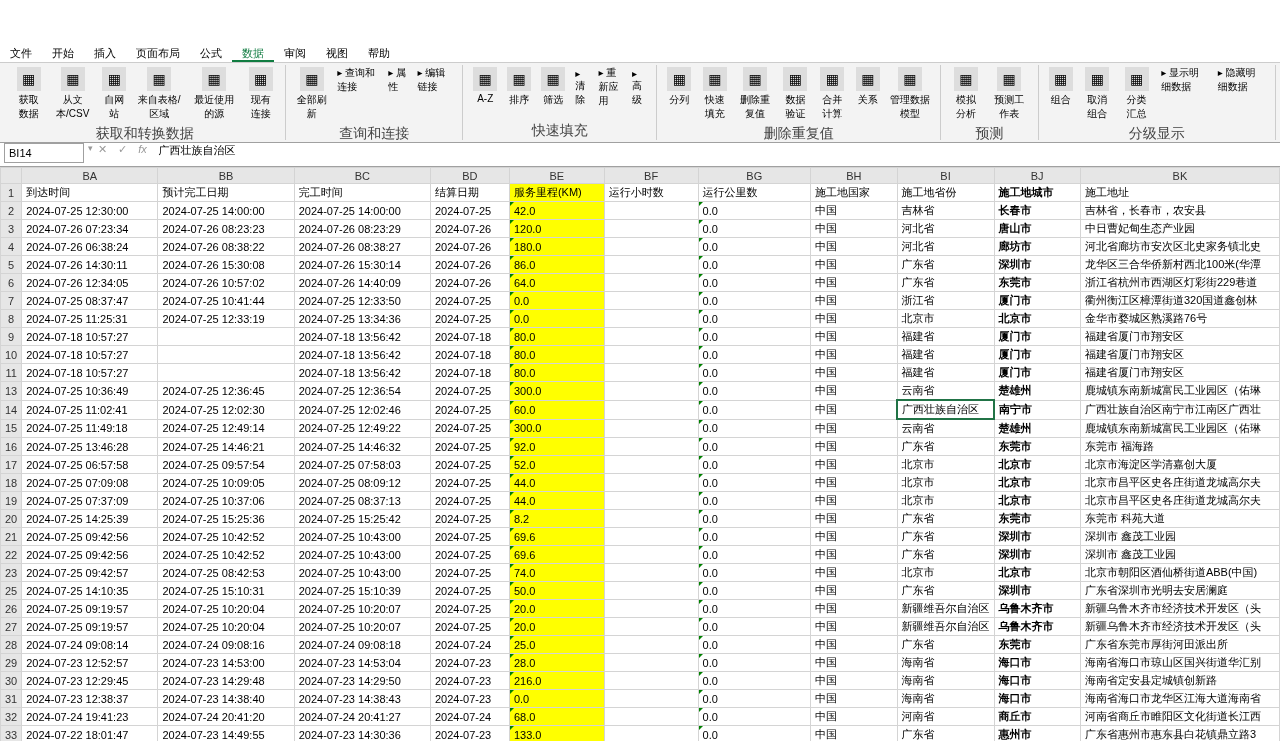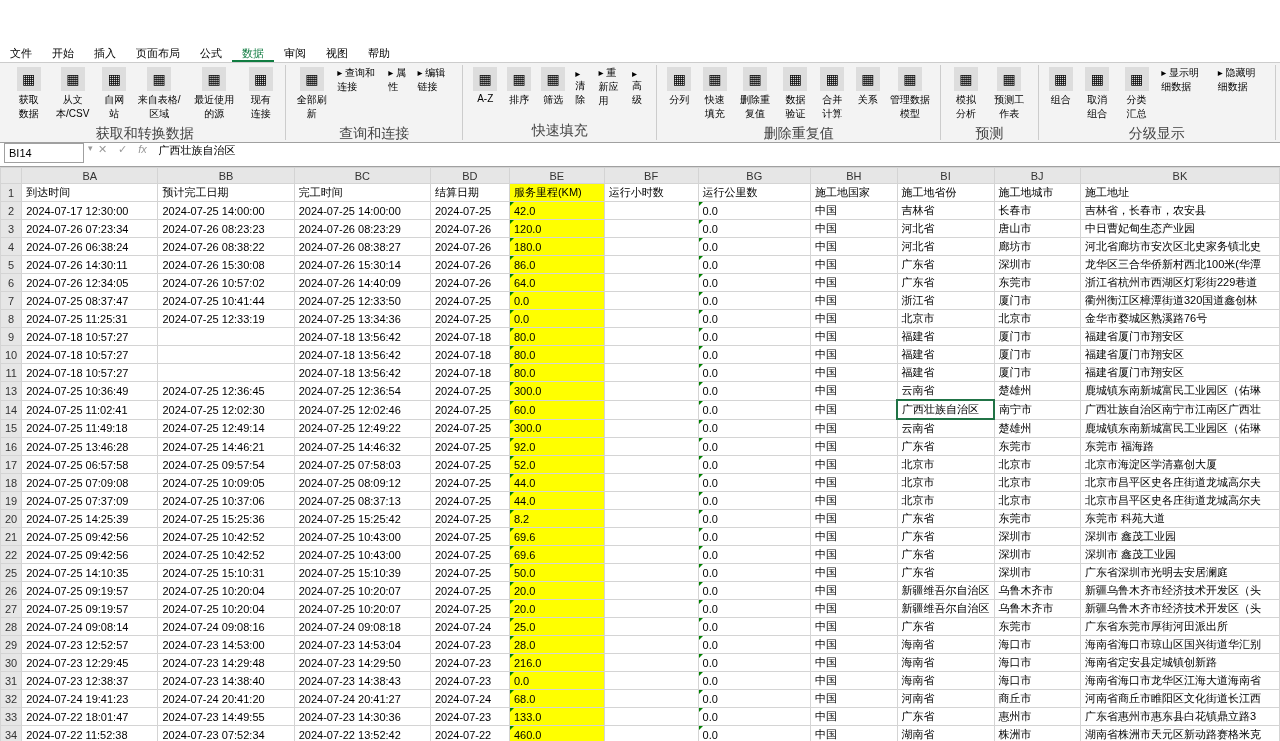--- a/index.html
+++ b/index.html
@@ -36,21 +36,21 @@
 
 .col-BA { width: 138px; }
 .col-BB { width: 138px; }
 .col-BC { width: 138px; }
 .col-BD { width: 80px; }
 .col-BE { width: 96px; }
 .col-BF { width: 96px; }
 .col-BG { width: 116px; }
 .col-BH { width: 88px; }
 .col-BI { width: 96px; }
-.col-BJ { width: 88px; }
+.col-BJ { width: 88px; font-weight: bold; }
 .col-BK { width: 200px; }
 
 .ribbon-icon svg, .ribbon-icon span { font-size: 14px; }
 </style>
 </head>
 <body>
 
 <div class="menu-bar">
     <div class="menu-item">文件</div>
     <div class="menu-item">开始</div>
@@ -279,21 +279,21 @@
           <td class="col-BE yellow">服务里程(KM)</td>
           <td class="col-BF">运行小时数</td>
           <td class="col-BG">运行公里数</td>
           <td class="col-BH">施工地国家</td>
           <td class="col-BI">施工地省份</td>
           <td class="col-BJ">施工地城市</td>
           <td class="col-BK">施工地址</td>
         </tr>
         <tr>
           <th class="rowhead">2</th>
-          <td class="col-BA">2024-07-17 12:30:00</td>
+          <td class="col-BA">2024-07-25 12:30:00</td>
           <td class="col-BB">2024-07-25 14:00:00</td>
           <td class="col-BC">2024-07-25 14:00:00</td>
           <td class="col-BD">2024-07-25</td>
           <td class="col-BE yellow green-tri">42.0</td>
           <td class="col-BF"></td>
           <td class="col-BG green-tri">0.0</td>
           <td class="col-BH">中国</td>
           <td class="col-BI">吉林省</td>
           <td class="col-BJ">长春市</td>
           <td class="col-BK">吉林省，长春市，农安县</td>
@@ -558,20 +558,34 @@
           <td class="col-BD">2024-07-25</td>
           <td class="col-BE yellow green-tri">69.6</td>
           <td class="col-BF"></td>
           <td class="col-BG green-tri">0.0</td>
           <td class="col-BH">中国</td>
           <td class="col-BI">广东省</td>
           <td class="col-BJ">深圳市</td>
           <td class="col-BK">深圳市 鑫茂工业园</td>
         </tr>
         <tr>
+          <th class="rowhead">23</th>
+          <td class="col-BA">2024-07-25 09:42:57</td>
+          <td class="col-BB">2024-07-25 08:42:53</td>
+          <td class="col-BC">2024-07-25 10:43:00</td>
+          <td class="col-BD">2024-07-25</td>
+          <td class="col-BE yellow green-tri">74.0</td>
+          <td class="col-BF"></td>
+          <td class="col-BG green-tri">0.0</td>
+          <td class="col-BH">中国</td>
+          <td class="col-BI">北京市</td>
+          <td class="col-BJ">北京市</td>
+          <td class="col-BK">北京市朝阳区酒仙桥街道ABB(中国)</td>
+        </tr>
+        <tr>
           <th class="rowhead">25</th>
           <td class="col-BA">2024-07-25 14:10:35</td>
           <td class="col-BB">2024-07-25 15:10:31</td>
           <td class="col-BC">2024-07-25 15:10:39</td>
           <td class="col-BD">2024-07-25</td>
           <td class="col-BE yellow green-tri">50.0</td>
           <td class="col-BF"></td>
           <td class="col-BG green-tri">0.0</td>
           <td class="col-BH">中国</td>
           <td class="col-BI">广东省</td>

